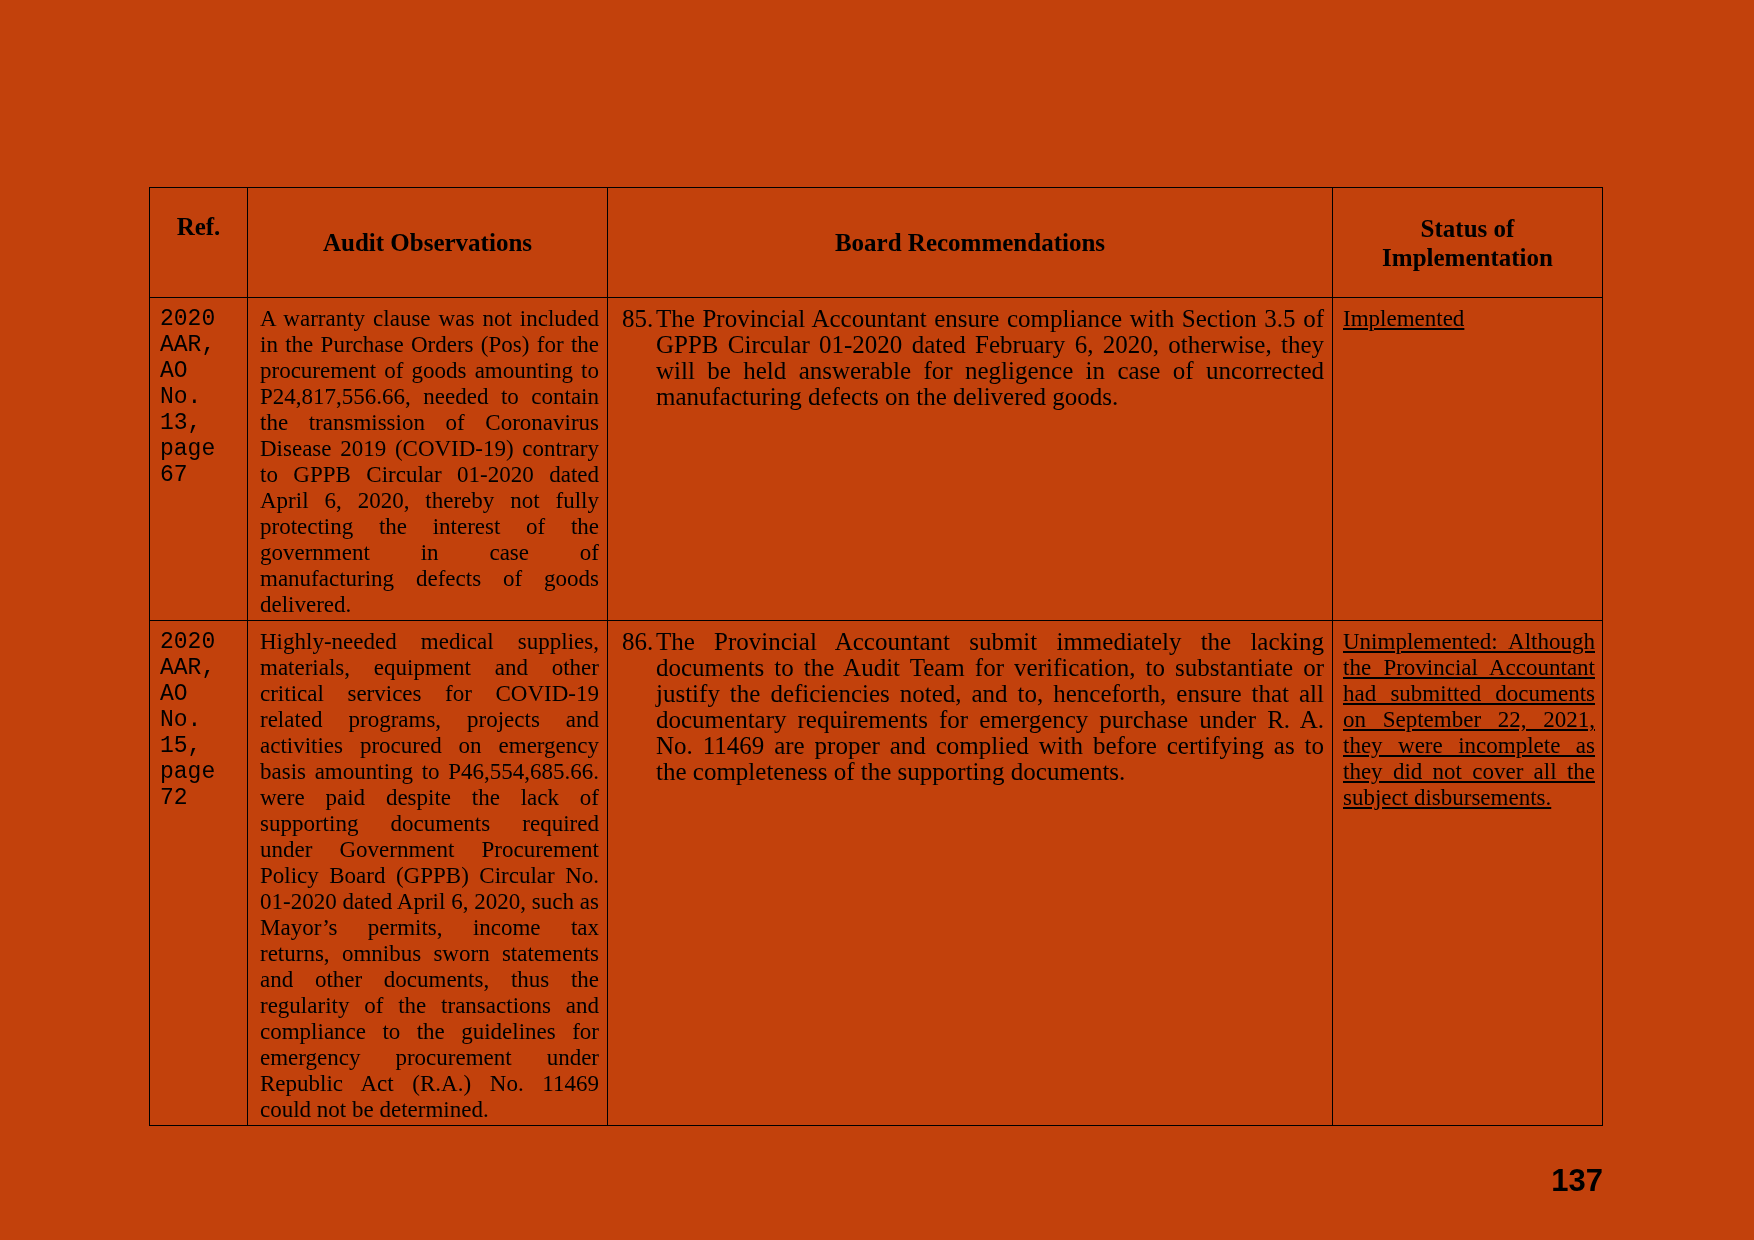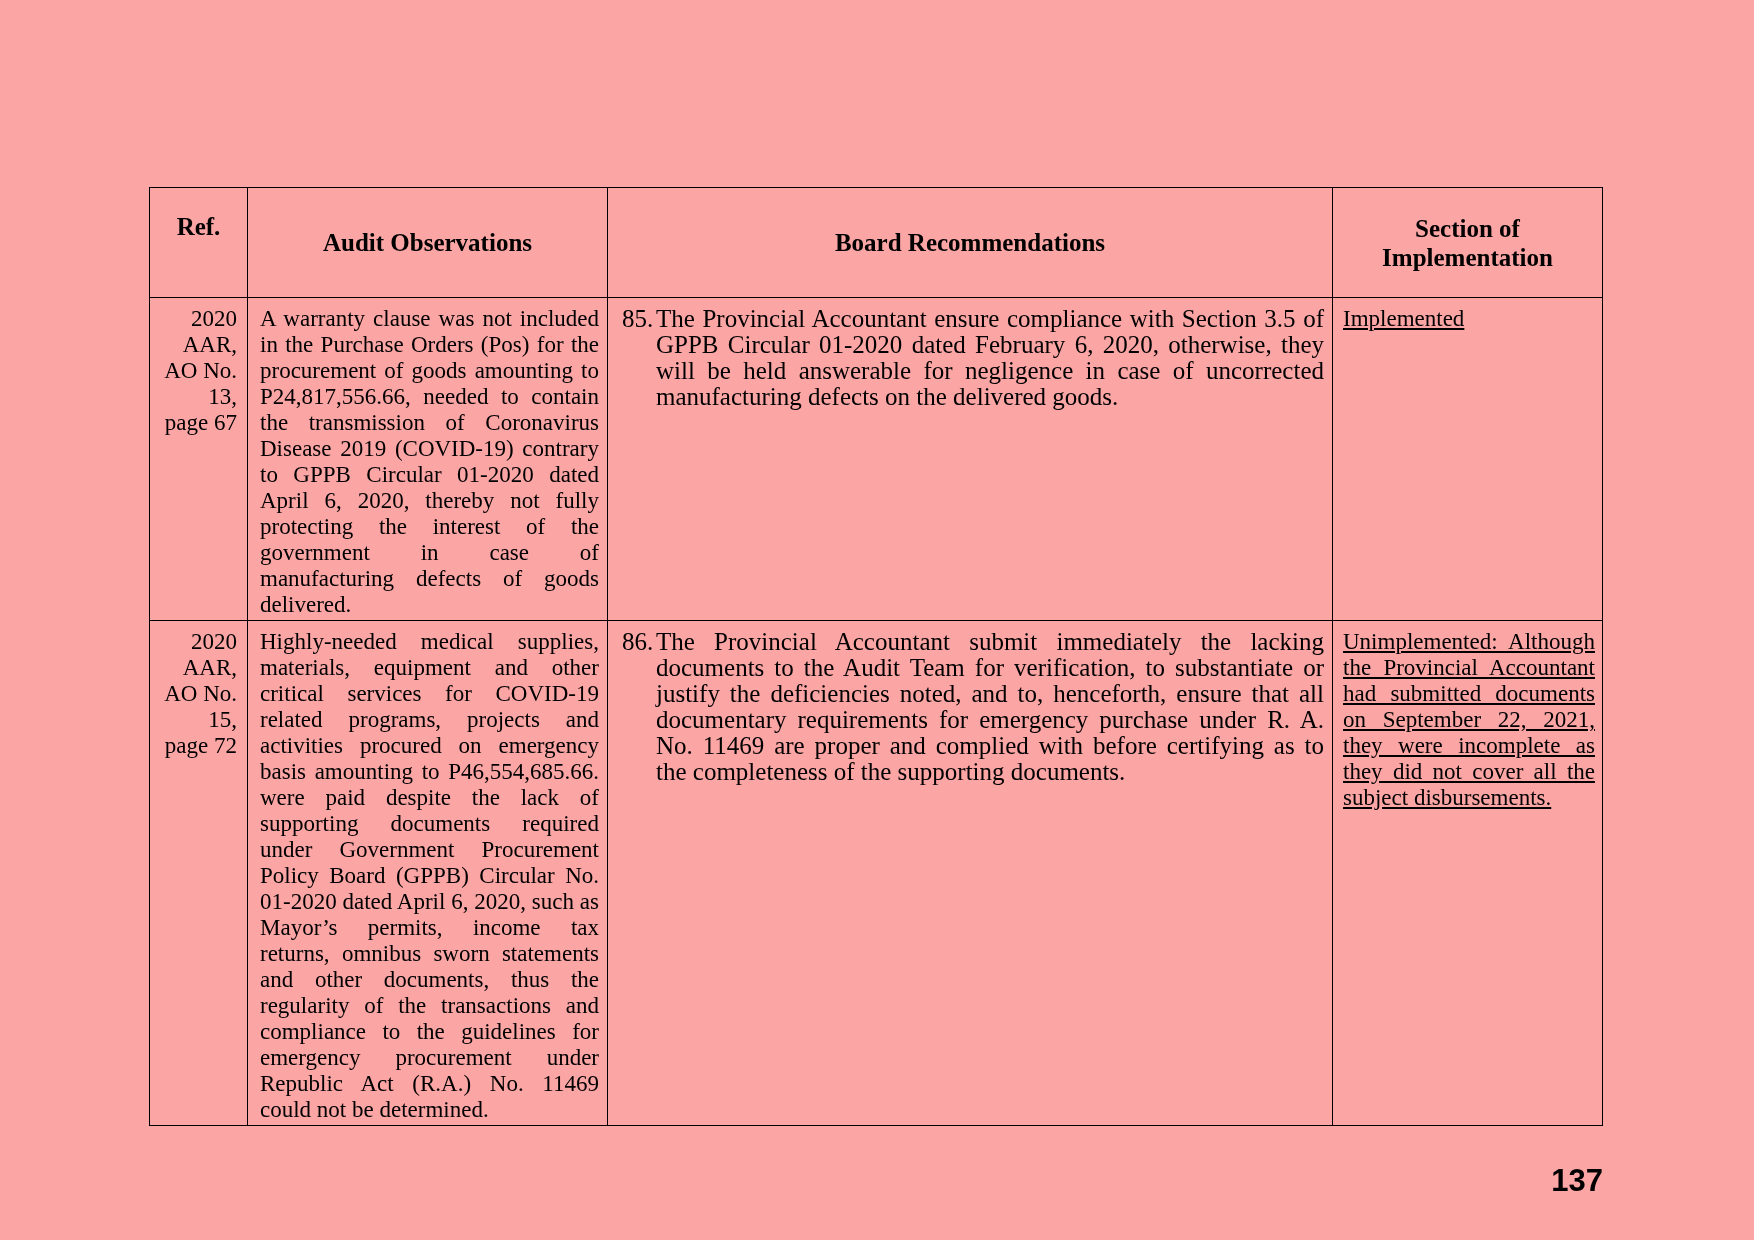--- a/index.html
+++ b/index.html
@@ -4,21 +4,21 @@
 <style>
   html, body {
     margin: 0;
     padding: 0;
     background: #ffffff;
   }
   .page {
     position: relative;
     width: 1754px;
     height: 1240px;
-    background: #fca5a5;
+    background: #c2410c;
     color: #000000;
     font-family: "Liberation Serif", "DejaVu Serif", serif;
     overflow: hidden;
   }
   table.audit-table {
     position: absolute;
     left: 149px;
     top: 187px;
     border-collapse: collapse;
     table-layout: fixed;
@@ -38,24 +38,25 @@
     vertical-align: middle;
     text-align: center;
     font-weight: bold;
     font-size: 25px;
     line-height: 29px;
     padding: 0 8px;
   }
   th.ref-head span { position: relative; top: -16px; }
 
   td.cell-ref {
-    text-align: right;
+    text-align: left;
     font-size: 23px;
     line-height: 26px;
     padding: 8px 10px 4px 10px;
+    font-family: Liberation Mono, monospace;
   }
   td.cell-obs {
     font-size: 23px;
     line-height: 26px;
     text-align: justify;
     padding: 8px 8px 2px 12px;
   }
   td.cell-rec {
     font-size: 25px;
     line-height: 26px;
@@ -100,21 +101,21 @@
       <col style="width:725px">
       <col style="width:270px">
     </colgroup>
     <tbody>
       <tr class="header-row">
         <th class="ref-head">
           <span>Ref.</span>
         </th>
         <th>Audit Observations</th>
         <th>Board Recommendations</th>
-        <th>Section of Implementation</th>
+        <th>Status of Implementation</th>
       </tr>
 
       <tr class="body-row-1">
         <td class="cell-ref">2020 AAR, AO No. 13, page 67</td>
         <td class="cell-obs">A warranty clause was not included in the Purchase Orders (Pos) for the procurement of goods amounting to P24,817,556.66, needed to contain the transmission of Coronavirus Disease 2019 (COVID-19) contrary to GPPB Circular 01-2020 dated April 6, 2020, thereby not fully protecting the interest of the government in case of manufacturing defects of goods delivered.</td>
         <td class="cell-rec">
           <div class="rec">
             <span class="rec-num">85.</span><span>The Provincial Accountant ensure compliance with Section 3.5 of GPPB Circular 01-2020 dated February 6, 2020, otherwise, they will be held answerable for negligence in case of uncorrected manufacturing defects on the delivered goods.</span>
           </div>
         </td>

